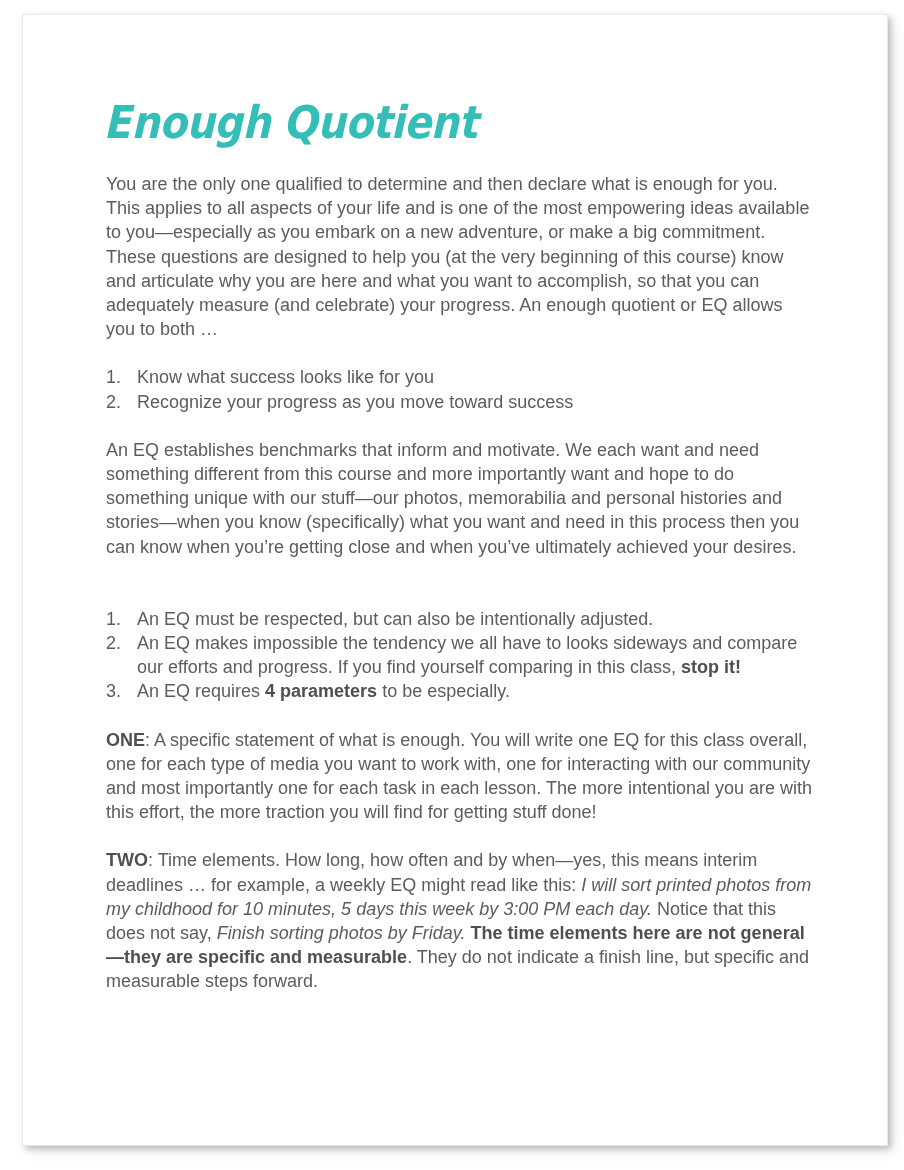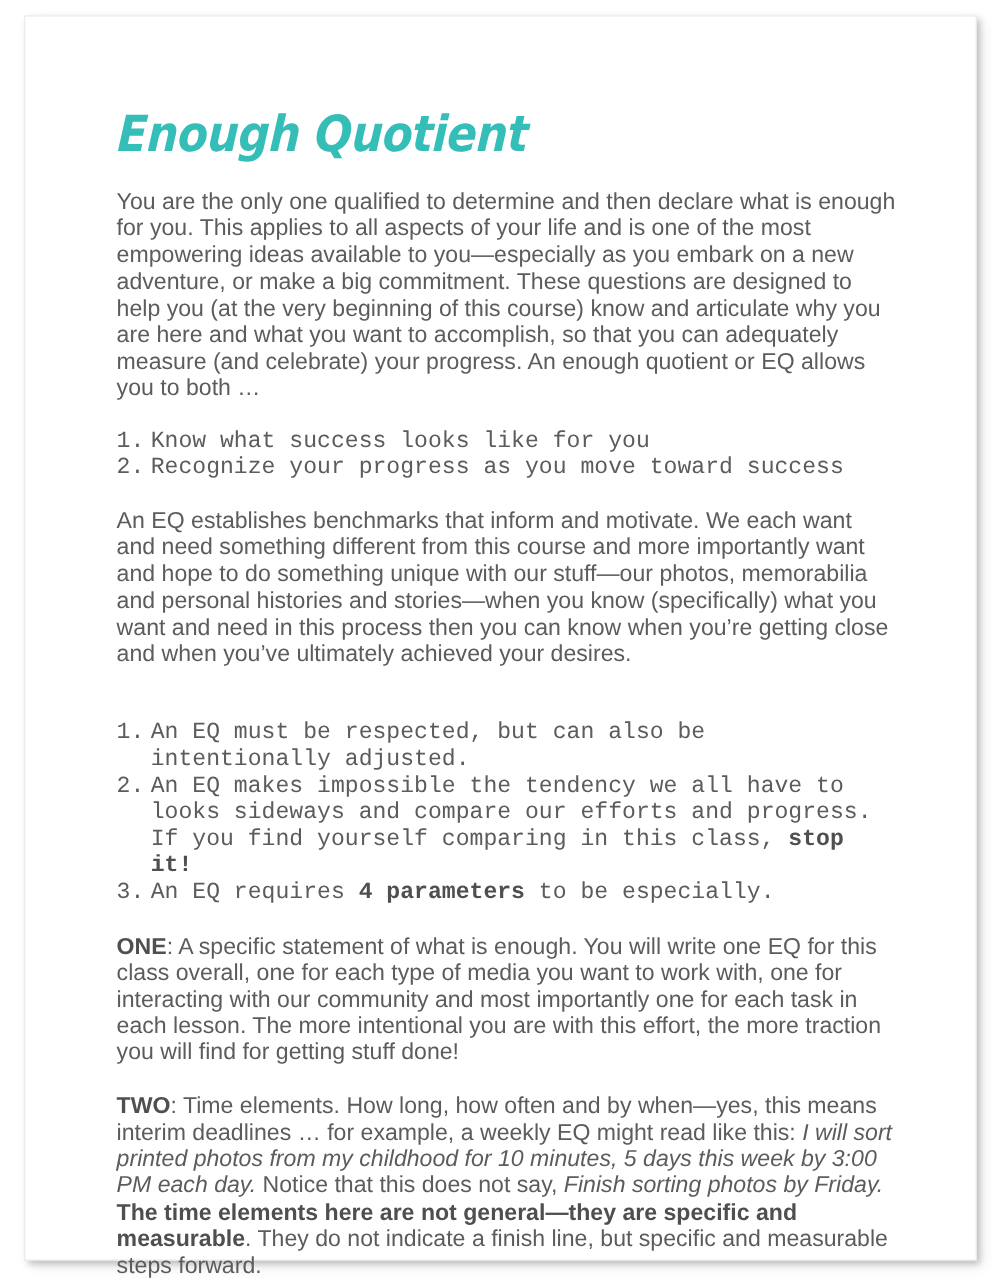--- a/index.html
+++ b/index.html
@@ -55,38 +55,37 @@
     line-height: 1.0;
     margin: 0 0 27px 0;
     transform: skewX(-3deg) scaleY(1.13);
     transform-origin: left bottom;
     white-space: nowrap;
   }
 
   
   .body-text {
     color: #5c5c5c;
-    font-size: 21px;
+    font-size: 18px;
     line-height: 24.2px;
     font-weight: 400;
   }
 
   p.para {
     margin: 0 0 0 0;
   }
 
   .gap-sm { height: 24px; }
   .gap-md { height: 24px; }
 
   ol.numlist {
     margin: 0;
     padding: 0;
     list-style: none;
     counter-reset: item;
-    font-family: Liberation Mono, monospace;
   }
   ol.numlist > li {
     position: relative;
     padding-left: 31px;
     margin: 0;
     counter-increment: item;
     line-height: 24.2px;
   }
   ol.numlist > li::before {
     content: counter(item) ".";

